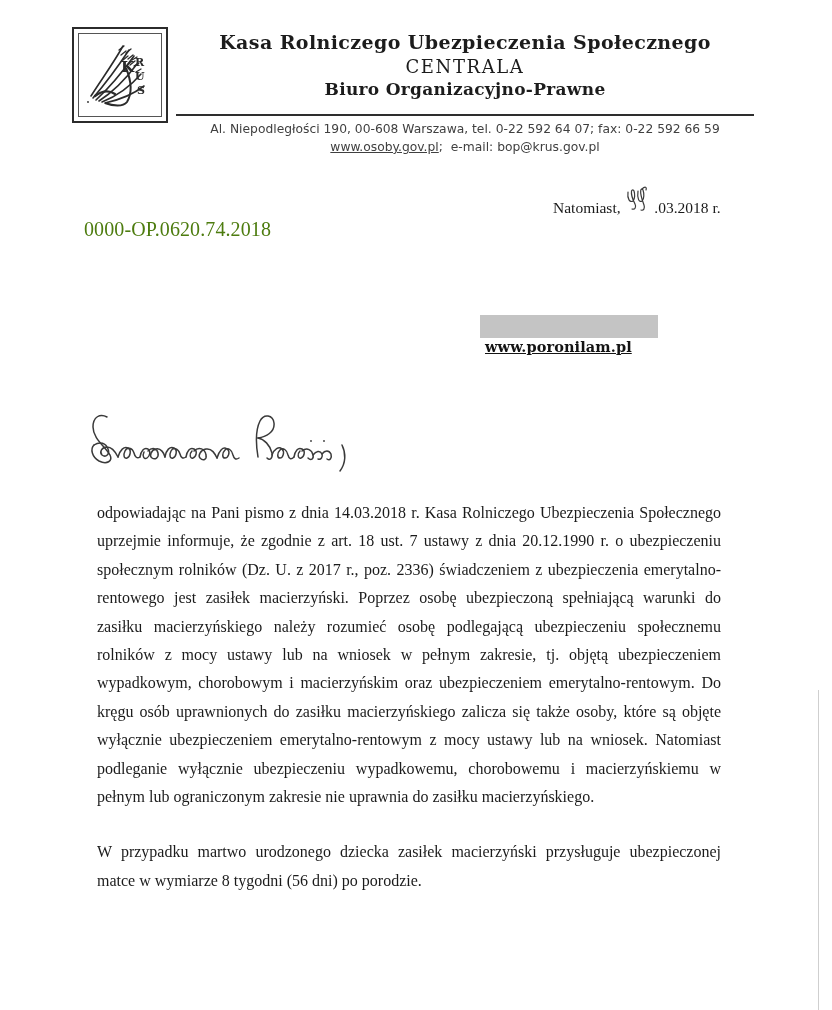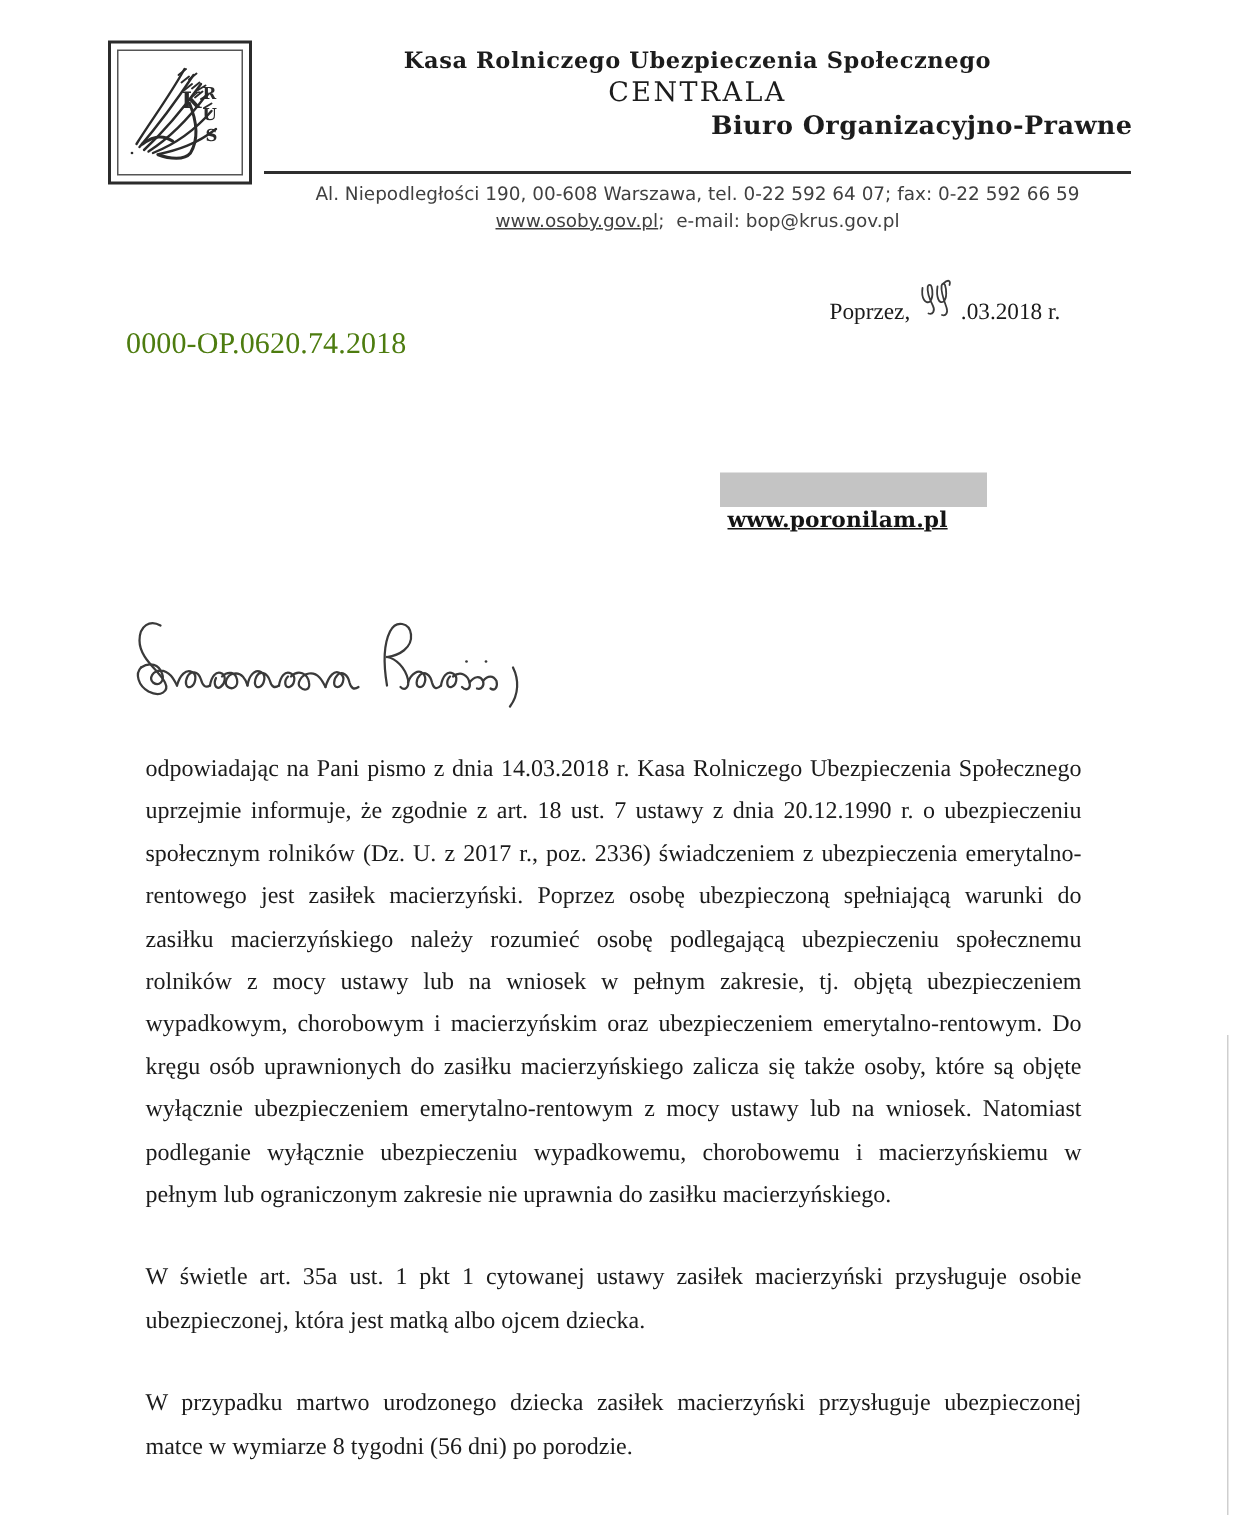--- a/index.html
+++ b/index.html
@@ -61,41 +61,40 @@
   .org-titles {
     position: absolute;
     left: 175px;
     top: 31px;
     width: 580px;
     text-align: center;
   }
   .org-line-1 {
     font-family: "DejaVu Serif", "Liberation Serif", serif;
     font-weight: bold;
-    font-size: 15px;
+    font-size: 19px;
     letter-spacing: 0.4px;
     line-height: 1.25;
     color: #1c1c1c;
   }
   .org-line-2 {
     font-family: "DejaVu Serif", "Liberation Serif", serif;
     font-weight: normal;
     font-size: 18px;
     letter-spacing: 1.6px;
     line-height: 1.3;
     color: #1c1c1c;
   }
   .org-line-3 {
     font-family: "DejaVu Serif", "Liberation Serif", serif;
     font-weight: bold;
     font-size: 17px;
     letter-spacing: 0.3px;
     line-height: 1.3;
     color: #1c1c1c;
-    text-align: right;
   }
 
   .head-rule {
     position: absolute;
     left: 176px;
     top: 114px;
     width: 578px;
     height: 2px;
     background: #2e2e2e;
   }
@@ -262,21 +261,21 @@
       <div>Al. Niepodległości 190, 00-608 Warszawa, tel. 0-22 592 64 07; fax: 0-22 592 66 59</div>
       <div>
         <span class="www">www.osoby.gov.pl</span><span>;</span>&nbsp;
         <span>e-mail:</span>
         <span>bop@krus.gov.pl</span>
       </div>
     </div>
   </div>
 
   <div class="date-line">
-    <span>Poprzez,</span>
+    <span>Natomiast,</span>
     <span class="hand-day">
       <svg width="34" height="34" viewBox="0 0 34 34">
         <g stroke="#3a3a3a" fill="none" stroke-width="1.2" stroke-linecap="round" stroke-linejoin="round">
           <path d="M6 12 C 5 19, 8 23, 11 21 C 13 19, 13 14, 12 11 C 11.5 9.5, 10 9.5, 9.5 11
                    C 9 14, 11 20, 13 24 C 14.5 27, 13 30, 10 29"></path>
           <path d="M16 11 C 15 18, 17 23, 20 21 C 22.5 19, 22 13, 21 10 C 20.4 8.6, 19 8.8, 18.7 10.5
                    C 18.2 14, 20.5 21, 22 25 C 23.2 28.5, 21.5 31, 19 30"></path>
           <path d="M20 9 C 23 6, 25 7, 24 10"></path>
         </g>
       </svg>
@@ -327,17 +326,16 @@
         <circle cx="231" cy="36" r="0.9" fill="#3a3a3a" stroke="none"></circle>
         <circle cx="244" cy="36" r="0.9" fill="#3a3a3a" stroke="none"></circle>
 
         <path d="M262 40 C 266 48, 266 58, 260 66"></path>
       </g>
     </svg>
   </div>
 
   <div class="body-text">
     <p class="para">odpowiadając na Pani pismo z dnia   14.03.2018 r. Kasa Rolniczego Ubezpieczenia Społecznego uprzejmie informuje, że zgodnie z art. 18 ust. 7 ustawy z dnia 20.12.1990 r. o ubezpieczeniu społecznym rolników (Dz. U. z 2017 r., poz. 2336) świadczeniem z ubezpieczenia emerytalno-rentowego jest zasiłek macierzyński. Poprzez osobę ubezpieczoną spełniającą warunki do zasiłku macierzyńskiego należy rozumieć osobę podlegającą ubezpieczeniu społecznemu rolników z mocy ustawy lub na wniosek w pełnym zakresie, tj. objętą ubezpieczeniem wypadkowym, chorobowym i macierzyńskim oraz ubezpieczeniem   emerytalno-rentowym. Do kręgu osób uprawnionych do zasiłku macierzyńskiego zalicza się także osoby, które są objęte wyłącznie ubezpieczeniem emerytalno-rentowym z mocy ustawy lub na wniosek.  Natomiast podleganie wyłącznie ubezpieczeniu wypadkowemu, chorobowemu i macierzyńskiemu w pełnym lub ograniczonym zakresie nie uprawnia do zasiłku macierzyńskiego.</p>
-    <p class="para">W świetle art. 35a ust. 1 pkt 1 cytowanej ustawy zasiłek macierzyński przysługuje osobie ubezpieczonej, która jest matką albo ojcem dziecka.</p>
     <p class="para">W przypadku martwo urodzonego dziecka zasiłek macierzyński przysługuje ubezpieczonej matce w wymiarze 8 tygodni (56 dni) po porodzie.</p>
   </div>
 
 </div>
 
 </body></html>

